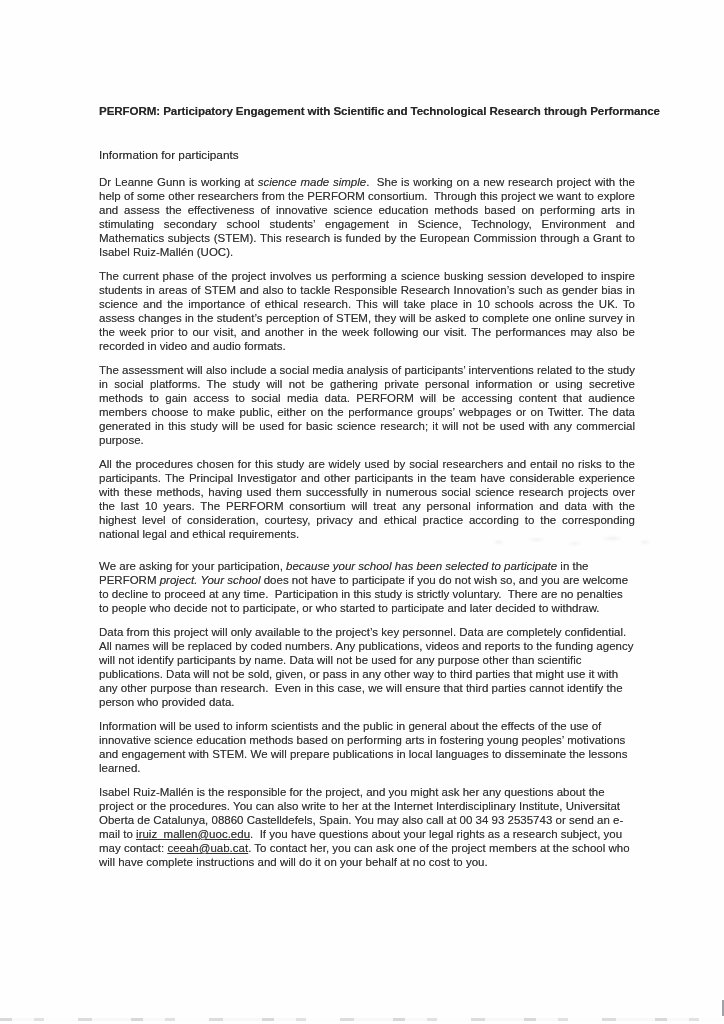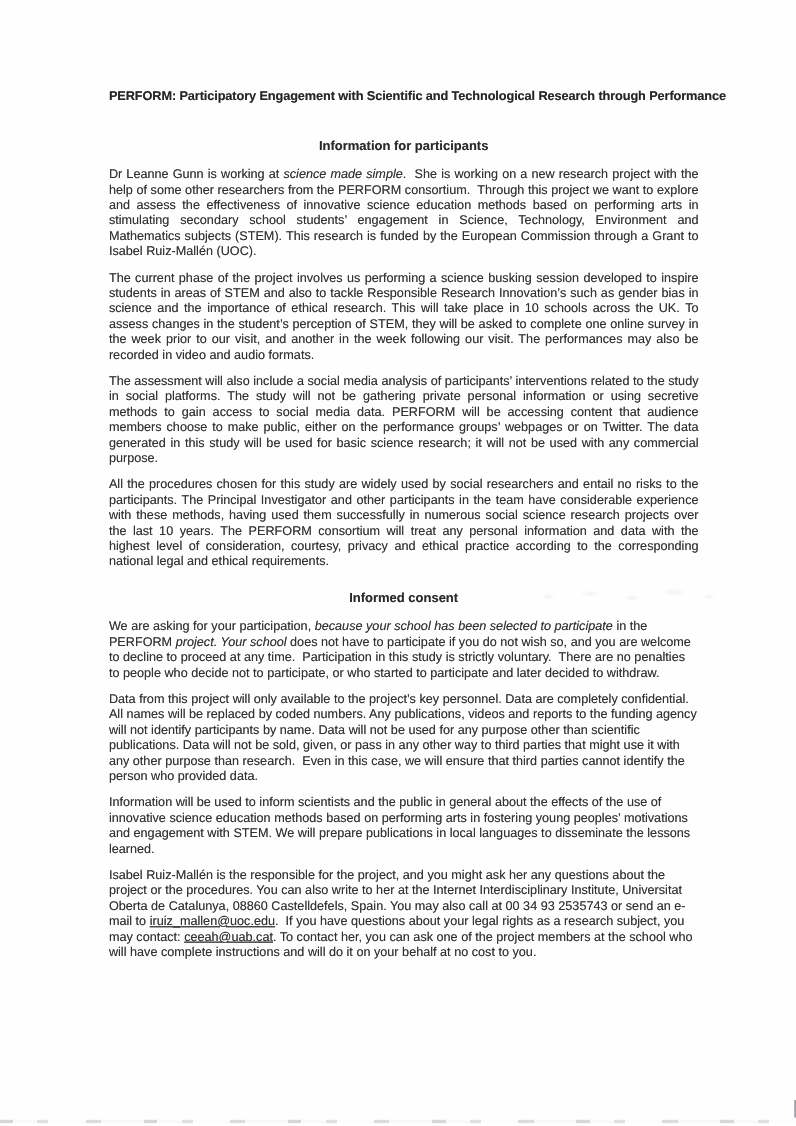--- a/index.html
+++ b/index.html
@@ -10,37 +10,36 @@
     overflow: hidden;
   }
   .page {
     position: relative;
     width: 724px; height: 1024px;
     background: #fefefe;
     color: #30302f;
   }
   .content {
     position: absolute;
-    left: 99px; top: 81px;
+    left: 99px; top: 104px;
     width: 536px;
   }
   .doc-title {
     font-size: 11.6px;
     font-weight: bold;
     text-align: center;
     white-space: nowrap;
     letter-spacing: -0.1px;
     color: #272727;
     margin: 0 0 31px 0;
     text-shadow: 0 0 0.5px rgba(40,40,40,0.55);
   }
   .section-heading {
     font-size: 11.8px;
-    font-weight: bold;
-    text-align: center;
+    font-weight: normal;
     color: #2a2a2a;
     margin: 0 0 13px 0;
     text-shadow: 0 0 0.5px rgba(40,40,40,0.5);
   }
   .doc-section { margin: 0; }
   .doc-section + .doc-section { margin-top: 18px; }
   .para {
     font-size: 11.5px;
     line-height: 14px;
     margin: 0 0 10px 0;
@@ -99,21 +98,20 @@
     <h1 class="doc-title">PERFORM: Participatory Engagement with Scientific and Technological Research through Performance</h1>
     <div>
         <section class="doc-section">
           <h2 class="section-heading">Information for participants</h2>
           <p class="para justify"><span>Dr Leanne Gunn is working at </span><span class="italic">science made simple</span><span>.  She is working on a new research project with the help of some other researchers from the PERFORM consortium.  Through this project we want to explore and assess the effectiveness of innovative science education methods based on performing arts in stimulating secondary school students’ engagement in Science, Technology, Environment and Mathematics subjects (STEM). This research is funded by the European Commission through a Grant to Isabel Ruiz-Mallén (UOC).</span></p>
           <p class="para justify"><span>The current phase of the project involves us performing a science busking session developed to inspire students in areas of STEM and also to tackle Responsible Research Innovation’s such as gender bias in science and the importance of ethical research. This will take place in 10 schools across the UK. To assess changes in the student’s perception of STEM, they will be asked to complete one online survey in the week prior to our visit, and another in the week following our visit. The performances may also be recorded in video and audio formats.</span></p>
           <p class="para justify"><span>The assessment will also include a social media analysis of participants’ interventions related to the study in social platforms. The study will not be gathering private personal information or using secretive methods to gain access to social media data. PERFORM will be accessing content that audience members choose to make public, either on the performance groups’ webpages or on Twitter. The data generated in this study will be used for basic science research; it will not be used with any commercial purpose.</span></p>
           <p class="para justify"><span>All the procedures chosen for this study are widely used by social researchers and entail no risks to the participants. The Principal Investigator and other participants in the team have considerable experience with these methods, having used them successfully in numerous social science research projects over the last 10 years. The PERFORM consortium will treat any personal information and data with the highest level of consideration, courtesy, privacy and ethical practice according to the corresponding national legal and ethical requirements.</span></p>
         </section>
         <section class="doc-section">
-          <h2 class="section-heading">Informed consent</h2>
           <p class="para"><span>We are asking for your participation, </span><span class="italic">because your school has been selected to participate</span><span> in the PERFORM </span><span class="italic">project. Your school</span><span> does not have to participate if you do not wish so, and you are welcome to decline to proceed at any time.  Participation in this study is strictly voluntary.  There are no penalties to people who decide not to participate, or who started to participate and later decided to withdraw.</span></p>
           <p class="para"><span>Data from this project will only available to the project’s key personnel. Data are completely confidential. All names will be replaced by coded numbers. Any publications, videos and reports to the funding agency will not identify participants by name. Data will not be used for any purpose other than scientific publications. Data will not be sold, given, or pass in any other way to third parties that might use it with any other purpose than research.  Even in this case, we will ensure that third parties cannot identify the person who provided data.</span></p>
           <p class="para"><span>Information will be used to inform scientists and the public in general about the effects of the use of innovative science education methods based on performing arts in fostering young peoples’ motivations and engagement with STEM. We will prepare publications in local languages to disseminate the lessons learned.</span></p>
           <p class="para"><span>Isabel Ruiz-Mallén is the responsible for the project, and you might ask her any questions about the project or the procedures. You can also write to her at the Internet Interdisciplinary Institute, Universitat Oberta de Catalunya, 08860 Castelldefels, Spain. You may also call at 00 34 93 2535743 or send an e-mail to </span><span class="underline">iruiz_mallen@uoc.edu</span><span>.  If you have questions about your legal rights as a research subject, you may contact: </span><span class="underline">ceeah@uab.cat</span><span>. To contact her, you can ask one of the project members at the school who will have complete instructions and will do it on your behalf at no cost to you.</span></p>
         </section>
       </div>
   </div>
   <div class="smudge"></div>
   <div class="bottom-scan-line"></div>
   <div class="edge-tick"></div>

